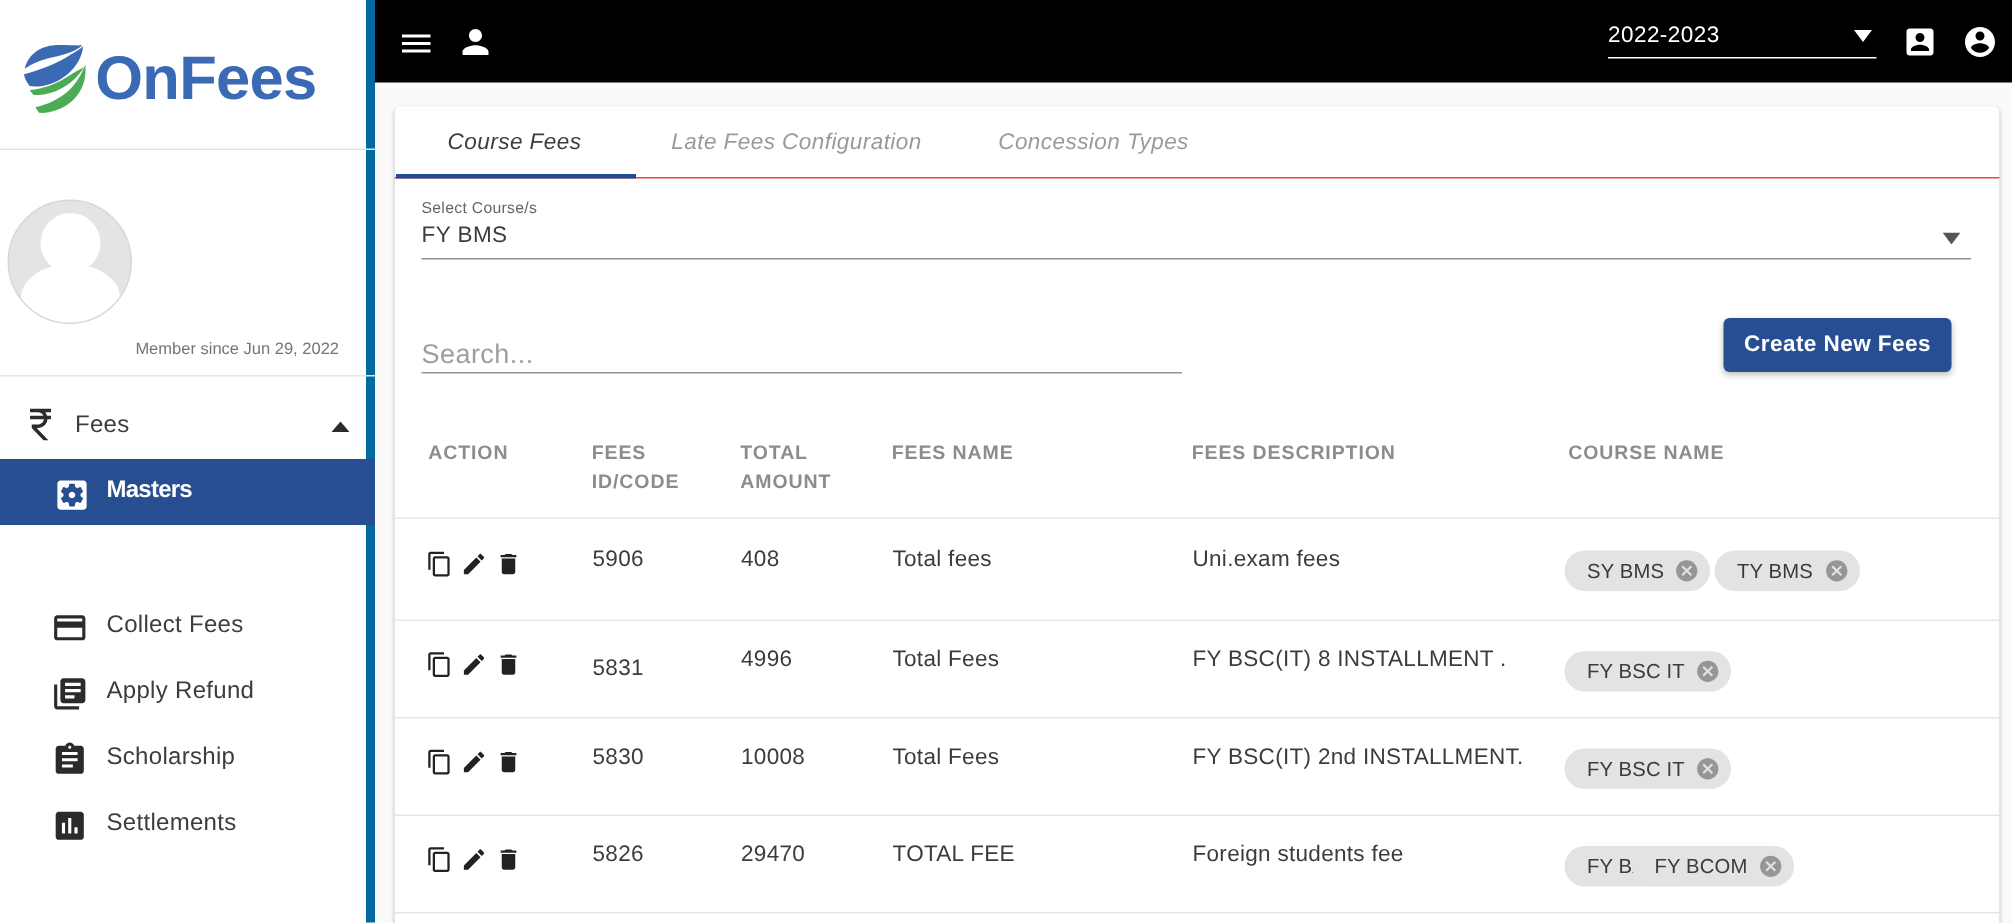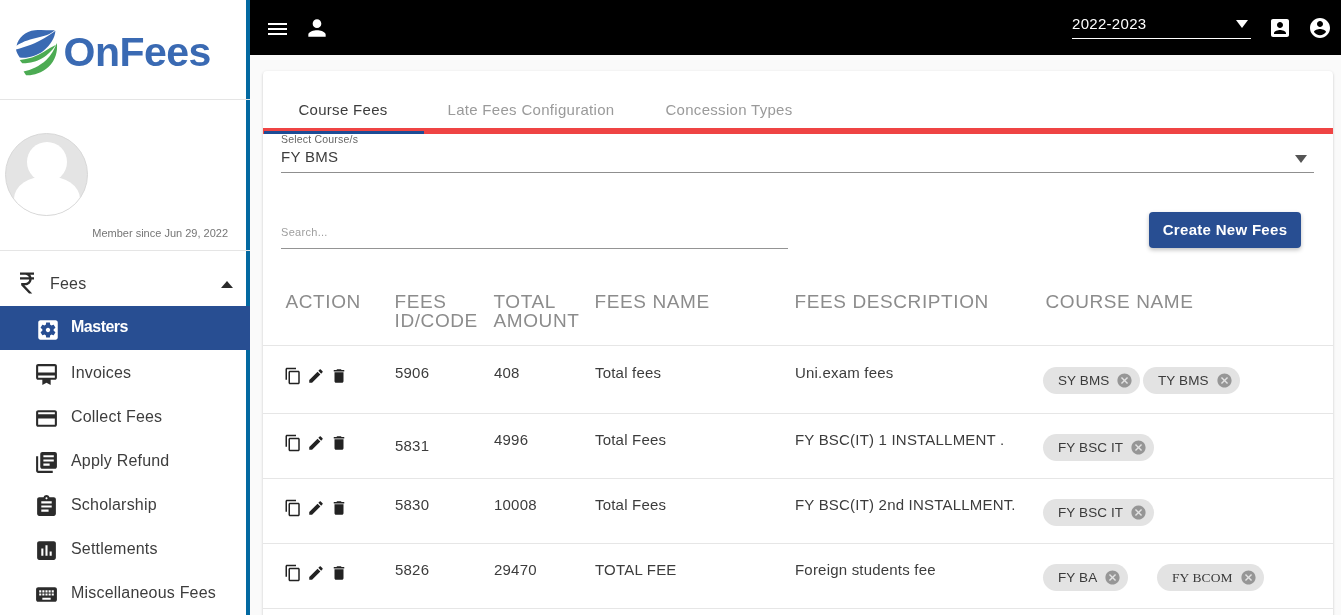--- a/index.html
+++ b/index.html
@@ -1,44 +1,44 @@
 <!DOCTYPE html>
 <html><head>
 <meta charset="utf-8">
 <style>
 * { margin:0; padding:0; box-sizing:border-box; }
 html,body { width:1341px; height:615px; overflow:hidden; background:#fafafa; font-family:"Liberation Sans",sans-serif; }
 
-#sidebar { position:absolute; left:0; top:0; width:250px; height:615px; background:#fff; border-right:4px solid #0369a1; z-index:10; }
+#sidebar { position:absolute; left:0; top:0; width:250px; height:615px; background:#fff; border-right:6px solid #0369a1; z-index:10; }
 #logo { position:absolute; left:15px; top:28px; }
 .sdiv { position:absolute; left:0; width:250px; height:1px; background:#e5e5e5; }
 #avatar { position:absolute; left:5px; top:133px; width:83px; height:83px; border-radius:50%; background:#e4e4e4; overflow:hidden; border:1px solid #d8d8d8; }
 #avatar .head { position:absolute; left:50%; top:8px; margin-left:-20px; width:40px; height:40px; border-radius:50%; background:#fff; }
 #avatar .body { position:absolute; left:50%; top:42px; margin-left:-33px; width:66px; height:45px; border-radius:50% 50% 0 0; background:#fff; }
 #member { position:absolute; right:18px; top:227px; font-size:11px; color:#757575;text-align:center; }
 .mrow { position:absolute; left:0; width:250px; height:44px; color:#3d3d3d; }
 .mrow .ic { position:absolute; left:34px; top:9.5px; width:25px; height:25px; }
 .mrow .tx { position:absolute; left:71px; top:12px; font-size:16px; letter-spacing:0.2px; }
 
 #topbar { position:absolute; left:250px; top:0; width:1243px; height:55px; background:#000000; }
 #yeartxt { position:absolute; left:822px; top:15px; color:#fff; font-size:15px; letter-spacing:0.3px; }
 #yearline { position:absolute; left:822px; top:38px; width:179px; height:1px; background:#fff; }
 
 #card { position:absolute; left:263px; top:71px; width:1070px; height:560px; background:#fff; border-radius:4px; box-shadow:0 1px 3px rgba(0,0,0,0.18), 0 1px 1px rgba(0,0,0,0.11); }
-#tabs { position:absolute; left:0; top:15px; width:1070px; height:48px; border-bottom:6px solid #ef4444; }
+#tabs { position:absolute; left:0; top:0; width:1070px; height:48px; border-bottom:1px solid #ef4444;font-style:italic; }
 .tab { position:absolute; top:0; height:48px; line-height:48px; text-align:center; font-size:15px; letter-spacing:0.3px; }
 #tabline { position:absolute; left:1px; top:45px; width:160px; height:3px; background:#1d4c96; }
 #sellabel { position:absolute; left:18px; top:62px; font-size:10.5px; color:#666; letter-spacing:0.2px; }
 #selval { position:absolute; left:18px; top:76.5px; font-size:15px; color:#3c3c3c; letter-spacing:0.3px; }
 #selline { position:absolute; left:18px; top:101px; width:1033px; height:1px; background:#8f8f8f; }
-#search { position:absolute; left:18px; top:155px; font-size:11px; color:#9e9e9e; letter-spacing:0.3px; }
+#search { position:absolute; left:18px; top:155px; font-size:18px; color:#9e9e9e; letter-spacing:0.3px; }
 #searchline { position:absolute; left:18px; top:177px; width:507px; height:1px; background:#949494; }
 #btn { position:absolute; left:886px; top:141px; width:152px; height:36px; background:#284e92; border-radius:4px; color:#fff; font-size:15px; font-weight:bold; text-align:center; line-height:36px; letter-spacing:0.3px; box-shadow:0 2px 4px rgba(0,0,0,0.25); }
 
-.th { position:absolute; font-size:19px; font-weight:normal; color:#8c8c8c; letter-spacing:0.6px; line-height:19px; }
+.th { position:absolute; font-size:13px; font-weight:bold; color:#8c8c8c; letter-spacing:0.6px; line-height:19px; }
 .td { position:absolute; font-size:15px; color:#3c3c3c; letter-spacing:0.2px; }
 .rdiv { position:absolute; left:0; width:1070px; height:1px; background:#e6e6e6; }
 .aicons { position:absolute; }
 .aicons svg { display:inline-block; vertical-align:top; }
 .chip { position:absolute; height:27px; background:#e3e3e3; border-radius:13.5px; font-size:13.5px; color:#3b3b3b; line-height:27px; padding:0 7px 0 15px; letter-spacing:0.1px; white-space:nowrap; }
 .chip svg { vertical-align:-3.5px; margin-left:7px; }
 </style>
 </head>
 <body>
 
@@ -72,26 +72,20 @@
       </svg>
   </div>
 
   <div class="mrow" style="top:306px;height:44px;background:#284e92;color:#fff;">
     <svg class="ic" style="left:34.5px;top:11px;width:26px;height:26px;" viewBox="0 0 24 24" fill="#fff">
         <path d="M12 10c-1.1 0-2 .9-2 2s.9 2 2 2 2-.9 2-2-.9-2-2-2zm7-7H5c-1.11 0-2 .9-2 2v14c0 1.1.89 2 2 2h14c1.11 0 2-.9 2-2V5c0-1.1-.89-2-2-2zm-1.75 9c0 .23-.02.46-.05.68l1.48 1.16c.13.11.17.3.08.45l-1.4 2.42c-.09.15-.27.21-.43.15l-1.74-.7c-.36.28-.76.51-1.18.69l-.26 1.85c-.03.17-.18.3-.35.3h-2.8c-.17 0-.32-.13-.35-.29l-.26-1.85c-.43-.18-.82-.41-1.18-.69l-1.74.7c-.16.06-.34 0-.43-.15l-1.4-2.42c-.09-.15-.05-.34.08-.45l1.48-1.16c-.03-.23-.05-.46-.05-.69 0-.23.02-.46.05-.68l-1.48-1.16c-.13-.11-.17-.3-.08-.45l1.4-2.42c.09-.15.27-.21.43-.15l1.74.7c.36-.28.76-.51 1.18-.69l.26-1.85c.03-.17.18-.3.35-.3h2.8c.17 0 .32.13.35.29l.26 1.85c.43.18.82.41 1.18.69l1.74-.7c.16-.06.34 0 .43.15l1.4 2.42c.09.15.05.34-.08.45l-1.48 1.16c.03.23.05.46.05.69z"></path>
       </svg>
     <div class="tx" style="font-weight:bold;letter-spacing:-0.5px;">Masters</div>
   </div>
 
-  <div class="mrow" style="top:352px;">
-    <svg class="ic" viewBox="0 0 24 24" fill="#2b2b2b">
-        <path d="M20 2H4c-1.11 0-2 .89-2 2v11c0 1.11.89 2 2 2h4v5l4-2 4 2v-5h4c1.11 0 2-.89 2-2V4c0-1.11-.89-2-2-2zm0 13H4v-2h16v2zm0-5H4V4h16v6z"></path>
-      </svg>
-    <div class="tx">Invoices</div>
-  </div>
   <div class="mrow" style="top:440px;">
     <svg class="ic" viewBox="0 0 24 24" fill="#2b2b2b">
         <path d="M4 6H2v14c0 1.1.9 2 2 2h14v-2H4V6zm16-4H8c-1.1 0-2 .9-2 2v12c0 1.1.9 2 2 2h12c1.1 0 2-.9 2-2V4c0-1.1-.9-2-2-2zm-1 9H9V9h10v2zm-4 4H9v-2h6v2zm4-8H9V5h10v2z"></path>
       </svg>
     <div class="tx">Apply Refund</div>
   </div>
   <div class="mrow" style="top:396px;">
     <svg class="ic" viewBox="0 0 24 24" fill="#2b2b2b">
         <path d="M20 4H4c-1.11 0-1.99.89-1.99 2L2 18c0 1.11.89 2 2 2h16c1.11 0 2-.89 2-2V6c0-1.11-.89-2-2-2zm0 14H4v-6h16v6zm0-10H4V6h16v2z"></path>
       </svg>
@@ -101,26 +95,20 @@
     <svg class="ic" viewBox="0 0 24 24" fill="#2b2b2b">
         <path d="M19 3h-4.18C14.4 1.84 13.3 1 12 1c-1.3 0-2.4.84-2.82 2H5c-1.1 0-2 .9-2 2v14c0 1.1.9 2 2 2h14c1.1 0 2-.9 2-2V5c0-1.1-.9-2-2-2zm-7 0c.55 0 1 .45 1 1s-.45 1-1 1-1-.45-1-1 .45-1 1-1zm2 14H7v-2h7v2zm3-4H7v-2h10v2zm0-4H7V7h10v2z"></path>
       </svg>
     <div class="tx">Scholarship</div>
   </div>
   <div class="mrow" style="top:528px;">
     <svg class="ic" viewBox="0 0 24 24" fill="#2b2b2b">
         <path d="M19 3H5c-1.1 0-2 .9-2 2v14c0 1.1.9 2 2 2h14c1.1 0 2-.9 2-2V5c0-1.1-.9-2-2-2zM9 17H7v-7h2v7zm4 0h-2V7h2v10zm4 0h-2v-4h2v4z"></path>
       </svg>
     <div class="tx">Settlements</div>
-  </div>
-  <div class="mrow" style="top:572px;">
-    <svg class="ic" viewBox="0 0 24 24" fill="#2b2b2b">
-        <path d="M20 5H4c-1.1 0-1.99.9-1.99 2L2 17c0 1.1.9 2 2 2h16c1.1 0 2-.9 2-2V7c0-1.1-.9-2-2-2zm-9 3h2v2h-2V8zm0 3h2v2h-2v-2zM8 8h2v2H8V8zm0 3h2v2H8v-2zm-1 2H5v-2h2v2zm0-3H5V8h2v2zm9 7H8v-2h8v2zm0-4h-2v-2h2v2zm0-3h-2V8h2v2zm3 3h-2v-2h2v2zm0-3h-2V8h2v2z"></path>
-      </svg>
-    <div class="tx">Miscellaneous Fees</div>
   </div>
 </div>
 
 <div id="topbar">
   <div style="position:absolute;left:18px;top:22.5px;width:19px;height:13px;">
     <div style="position:absolute;top:0;width:19px;height:2.7px;background:#fff;"></div>
     <div style="position:absolute;top:5.1px;width:19px;height:2.7px;background:#fff;"></div>
     <div style="position:absolute;top:10.2px;width:19px;height:2.7px;background:#fff;"></div>
   </div>
   <svg style="position:absolute;left:54px;top:15px;" width="26" height="26" viewBox="0 0 24 24" fill="#fff">
@@ -191,21 +179,21 @@
 <div class="aicons" style="left:284px;top:434px;"><svg width="18" height="18" viewBox="0 0 24 24" fill="#222">
         <path d="M16 1H4c-1.1 0-2 .9-2 2v14h2V3h12V1zm3 4H8c-1.1 0-2 .9-2 2v14c0 1.1.9 2 2 2h11c1.1 0 2-.9 2-2V7c0-1.1-.9-2-2-2zm0 16H8V7h11v14z"></path>
       </svg><svg width="18" height="18" viewBox="0 0 24 24" fill="#222" style="margin-left:5px;">
         <path d="M3 17.25V21h3.75L17.81 9.94l-3.75-3.75L3 17.25zM20.71 7.04c.39-.39.39-1.02 0-1.41l-2.34-2.34c-.39-.39-1.02-.39-1.41 0l-1.83 1.83 3.75 3.75 1.83-1.83z"></path>
       </svg><svg width="18" height="18" viewBox="0 0 24 24" fill="#222" style="margin-left:5px;">
         <path d="M6 19c0 1.1.9 2 2 2h8c1.1 0 2-.9 2-2V7H6v12zM19 4h-3.5l-1-1h-5l-1 1H5v2h14V4z"></path>
       </svg></div>
 <div class="td" style="left:395px;top:437px;">5831</div>
 <div class="td" style="left:494px;top:431px;">4996</div>
 <div class="td" style="left:595px;top:431px;">Total Fees</div>
-<div class="td" style="left:795px;top:431px;">FY BSC(IT) 1 INSTALLMENT .</div>
+<div class="td" style="left:795px;top:431px;">FY BSC(IT) 8 INSTALLMENT .</div>
 <div class="chip" style="left:1043px;top:434px;">FY BSC IT<svg width="17" height="17" viewBox="0 0 24 24" fill="#969696">
         <path d="M12 2C6.47 2 2 6.47 2 12s4.47 10 10 10 10-4.47 10-10S17.53 2 12 2zm5 13.59L15.59 17 12 13.41 8.41 17 7 15.59 10.59 12 7 8.41 8.41 7 12 10.59 15.59 7 17 8.41 13.41 12 17 15.59z"></path>
       </svg></div>
 <div class="aicons" style="left:284px;top:499px;"><svg width="18" height="18" viewBox="0 0 24 24" fill="#222">
         <path d="M16 1H4c-1.1 0-2 .9-2 2v14h2V3h12V1zm3 4H8c-1.1 0-2 .9-2 2v14c0 1.1.9 2 2 2h11c1.1 0 2-.9 2-2V7c0-1.1-.9-2-2-2zm0 16H8V7h11v14z"></path>
       </svg><svg width="18" height="18" viewBox="0 0 24 24" fill="#222" style="margin-left:5px;">
         <path d="M3 17.25V21h3.75L17.81 9.94l-3.75-3.75L3 17.25zM20.71 7.04c.39-.39.39-1.02 0-1.41l-2.34-2.34c-.39-.39-1.02-.39-1.41 0l-1.83 1.83 3.75 3.75 1.83-1.83z"></path>
       </svg><svg width="18" height="18" viewBox="0 0 24 24" fill="#222" style="margin-left:5px;">
         <path d="M6 19c0 1.1.9 2 2 2h8c1.1 0 2-.9 2-2V7H6v12zM19 4h-3.5l-1-1h-5l-1 1H5v2h14V4z"></path>
       </svg></div>
@@ -223,16 +211,16 @@
       </svg><svg width="18" height="18" viewBox="0 0 24 24" fill="#222" style="margin-left:5px;">
         <path d="M6 19c0 1.1.9 2 2 2h8c1.1 0 2-.9 2-2V7H6v12zM19 4h-3.5l-1-1h-5l-1 1H5v2h14V4z"></path>
       </svg></div>
 <div class="td" style="left:395px;top:561px;">5826</div>
 <div class="td" style="left:494px;top:561px;">29470</div>
 <div class="td" style="left:595px;top:561px;">TOTAL FEE</div>
 <div class="td" style="left:795px;top:561px;">Foreign students fee</div>
 <div class="chip" style="left:1043px;top:564px;">FY BA<svg width="17" height="17" viewBox="0 0 24 24" fill="#969696">
         <path d="M12 2C6.47 2 2 6.47 2 12s4.47 10 10 10 10-4.47 10-10S17.53 2 12 2zm5 13.59L15.59 17 12 13.41 8.41 17 7 15.59 10.59 12 7 8.41 8.41 7 12 10.59 15.59 7 17 8.41 13.41 12 17 15.59z"></path>
       </svg></div>
-<div class="chip" style="left:1157px;top:564px;font-family:Liberation Serif, serif;">FY BCOM<svg width="17" height="17" viewBox="0 0 24 24" fill="#969696">
+<div class="chip" style="left:1088px;top:564px;">FY BCOM<svg width="17" height="17" viewBox="0 0 24 24" fill="#969696">
         <path d="M12 2C6.47 2 2 6.47 2 12s4.47 10 10 10 10-4.47 10-10S17.53 2 12 2zm5 13.59L15.59 17 12 13.41 8.41 17 7 15.59 10.59 12 7 8.41 8.41 7 12 10.59 15.59 7 17 8.41 13.41 12 17 15.59z"></path>
       </svg></div>
 </div>
 
 </body></html>

